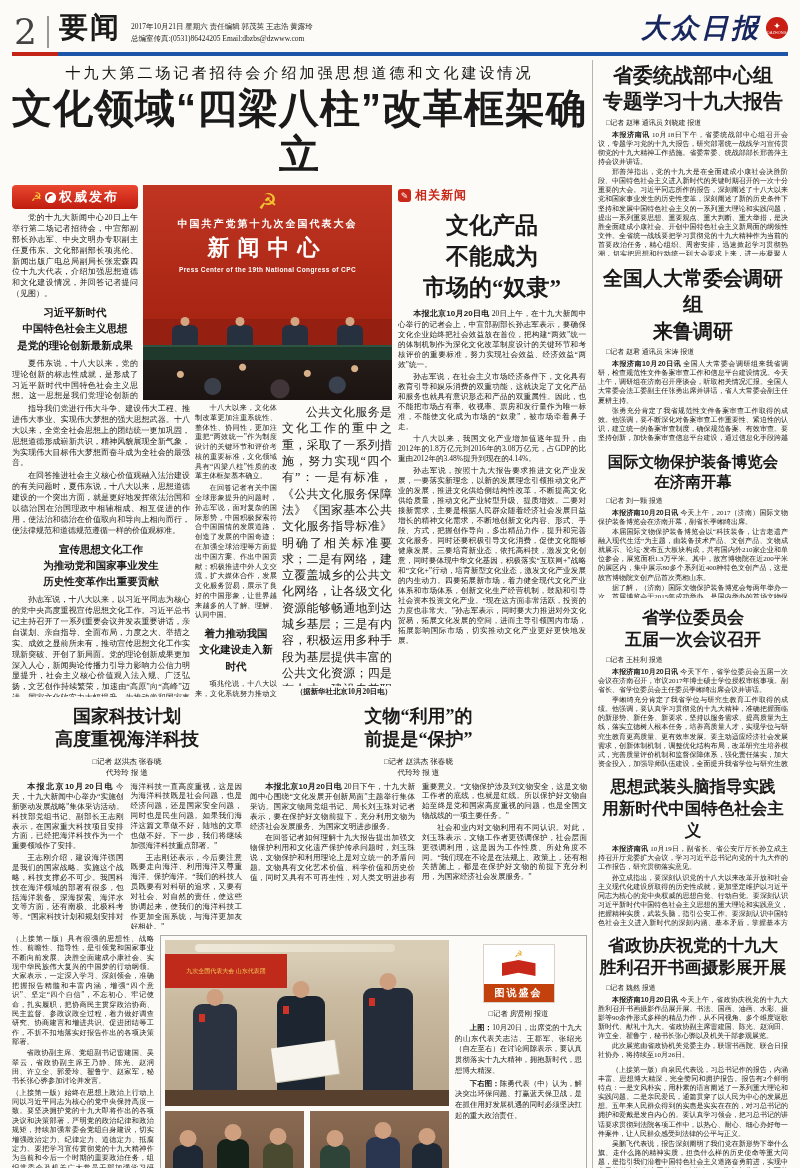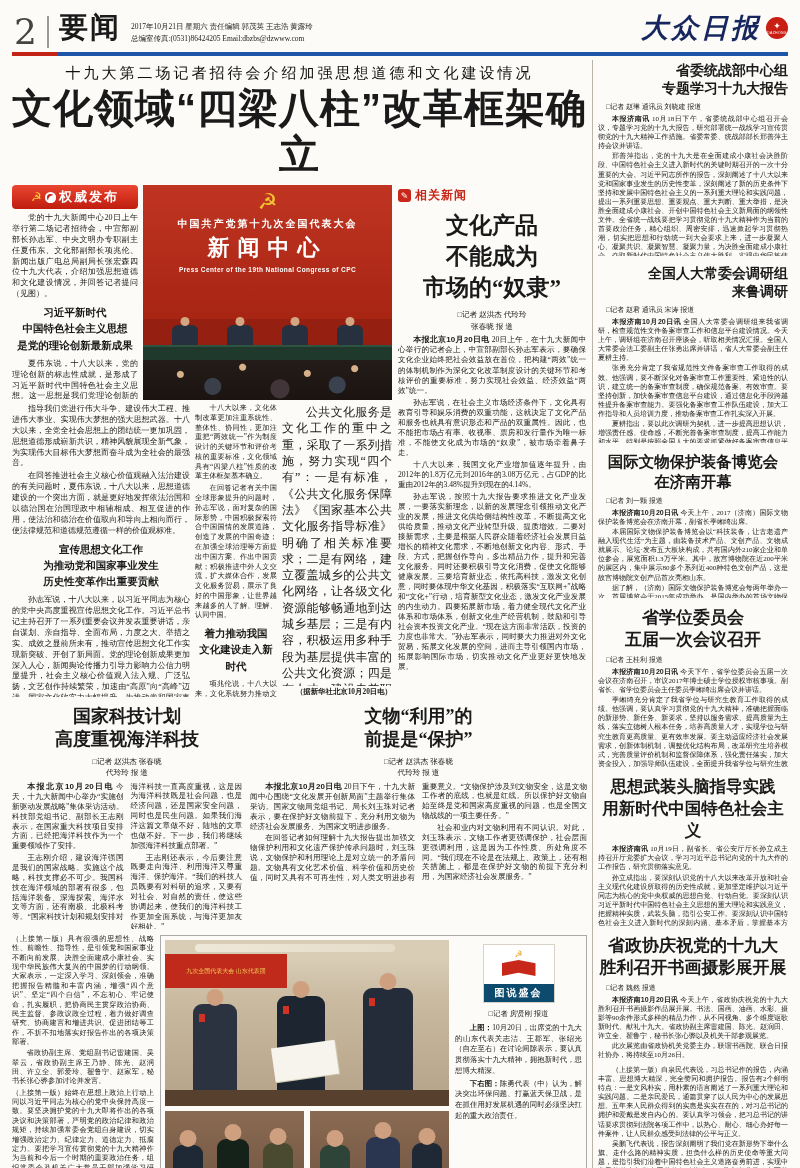--- a/index.html
+++ b/index.html
@@ -102,28 +102,28 @@
   .p2-doc{position:absolute;bottom:28px;left:108px;width:64px;height:34px;background:#f6f4ec;transform:rotate(-8deg);
           box-shadow:1px 1px 0 #cfc8b4;}
   .small-row{display:flex;gap:6px;margin-top:5px;}
   .photo-s{width:139px;height:96px;position:relative;background:linear-gradient(#8a6a52,#6e5340);overflow:hidden;}
   .caption-col{flex:1;overflow:hidden;}
   .essay-badge{width:62px;margin:4px auto 6px;border:1px solid #d9d2c6;background:#fff;padding:5px 4px 0;text-align:center;}
   .eb-logo{height:30px;position:relative;}
   .eb-star{color:#e8a01e;font-size:9px;line-height:1;font-family:"DejaVu Sans",sans-serif;}
   .eb-book{width:34px;height:16px;margin:1px auto 0;background:#c8281a;
            clip-path:polygon(0 20%,50% 0,100% 20%,100% 100%,50% 80%,0 100%);}
-  .eb-text{background:#0c4a6e;color:#fff;font:bold 10px "Liberation Sans",sans-serif;letter-spacing:2px;
+  .eb-text{background:#c2410c;color:#fff;font:bold 10px "Liberation Sans",sans-serif;letter-spacing:2px;
            margin:4px -4px 0;padding:2px 0;}
   .caption-col .body{font-size:7.4px;line-height:1.45;}
   .cap-by{text-align:center;font-size:7.4px;margin:2px 0 4px;}
   
   .r-art{overflow:hidden;margin-bottom:7px;}
   .r-h{text-align:center;font-size:17px;font-weight:bold;line-height:1.32;margin:2px 0 3px;}
-  .r-h.big{font-size:14px;text-align:right;}
+  .r-h.big{font-size:20px;}
   .r-h.hei{font-family:"Liberation Sans","DejaVu Sans",sans-serif;font-size:16.5px;}
   .r-by{font-size:7px;margin:1px 0 2px;padding-left:8px;}
   .r-body{font-size:7px;line-height:1.3;text-align:justify;}
   .r-body p{margin:0 0 1px;text-indent:2em;}
   .r-body .dl{font-size:7px;}
   .line{display:block;}
 </style>
 </head>
 <body>
 
@@ -225,24 +225,20 @@
         <div class="related">
           <div class="rel-label">
             <span class="rel-ico">✎</span>
             <span class="t">相关新闻</span>
           </div>
           <div class="rel-h">
             <span class="line">文化产品</span>
             <span class="line">不能成为</span>
             <span class="line">市场的“奴隶”</span>
           </div>
-          <div class="byline">
-            <span class="line">□记者 赵洪杰 代玲玲</span>
-            <span class="line">张春晓 报 道</span>
-          </div>
           <p class="body ind"><b class="dl">本报北京10月20日电</b><span>20日上午，在十九大新闻中心举行的记者会上，中宣部副部长孙志军表示，要确保文化企业始终把社会效益放在首位，把构建“两效”统一的体制机制作为深化文化改革制度设计的关键环节和考核评价的重要标准，努力实现社会效益、经济效益“两效”统一。</span></p>
           <p class="body ind">孙志军说，在社会主义市场经济条件下，文化具有教育引导和娱乐消费的双重功能，这就决定了文化产品和服务也就具有意识形态和产品的双重属性。因此，也不能把市场占有率、收视率、票房和发行量作为唯一标准，不能使文化成为市场的“奴隶”，被市场牵着鼻子走。</p>
           <p class="body ind">十八大以来，我国文化产业增加值逐年提升，由2012年的1.8万亿元到2016年的3.08万亿元，占GDP的比重由2012年的3.48%提升到现在的4.14%。</p>
           <p class="body ind">孙志军说，按照十九大报告要求推进文化产业发展，一要落实新理念，以新的发展理念引领推动文化产业的发展，推进文化供给侧结构性改革，不断提高文化供给质量，推动文化产业转型升级、提质增效。二要对接新需求，主要是根据人民群众随着经济社会发展日益增长的精神文化需求，不断地创新文化内容、形式、手段、方式，把握创作导向，多出精品力作，提升和完善文化服务。同时还要积极引导文化消费，促使文化能够健康发展。三要培育新业态，依托高科技，激发文化创意，同时要体现中华文化基因，积极落实“互联网+”战略和“文化+”行动，培育新型文化业态，激发文化产业发展的内生动力。四要拓展新市场，着力健全现代文化产业体系和市场体系，创新文化生产经营机制，鼓励和引导社会资本投资文化产业。“现在这方面非常活跃，投资的力度也非常大。”孙志军表示，同时要大力推进对外文化贸易，拓展文化发展的空间，进而主导引领国内市场，拓展影响国际市场，切实推动文化产业更好更快地发展。</p>
         </div>
       </div>
 
       <div class="articles-row">
         <div class="marine">
           <div class="art-h">

